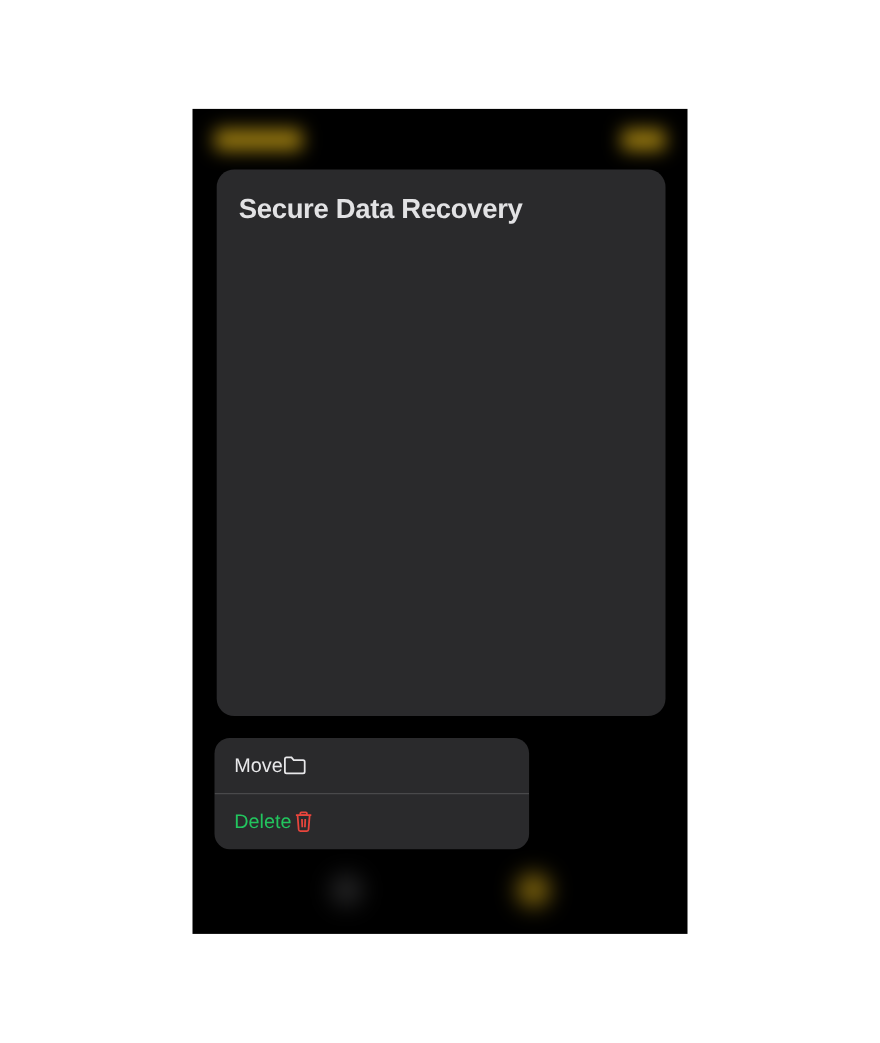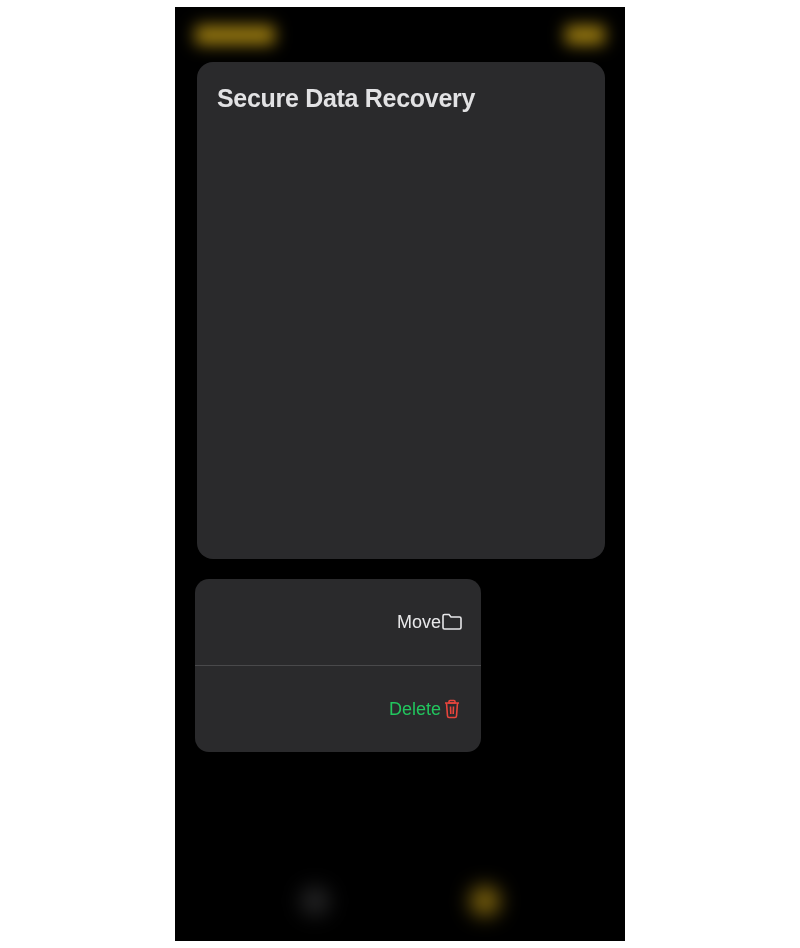--- a/index.html
+++ b/index.html
@@ -13,21 +13,21 @@
       height: 948px;
       background: #ffffff;
       font-family: -apple-system, BlinkMacSystemFont, 'Segoe UI', Helvetica, Arial, sans-serif;
       display: flex;
       align-items: center;
       justify-content: center;
     }
     
     .phone-screen {
       width: 450px;
-      height: 934px;
+      height: 750px;
       background: #000000;
       position: relative;
       overflow: hidden;
     }
     
     .blurred-header {
       position: absolute;
       top: 0;
       left: 0;
       right: 0;
@@ -79,22 +79,22 @@
       left: 20px;
       width: 286px;
       background: #2a2a2c;
       border-radius: 14px;
       overflow: hidden;
     }
     
     .menu-item {
       display: flex;
       align-items: center;
-      justify-content: flex-end;
-      padding: 32px 18px;
+      justify-content: flex-start;
+      padding: 14px 18px;
       cursor: pointer;
     }
     
     .menu-item + .menu-item {
       border-top: 0.5px solid rgba(255, 255, 255, 0.15);
     }
     
     .menu-label {
       font-size: 18px;
       font-weight: 400;

